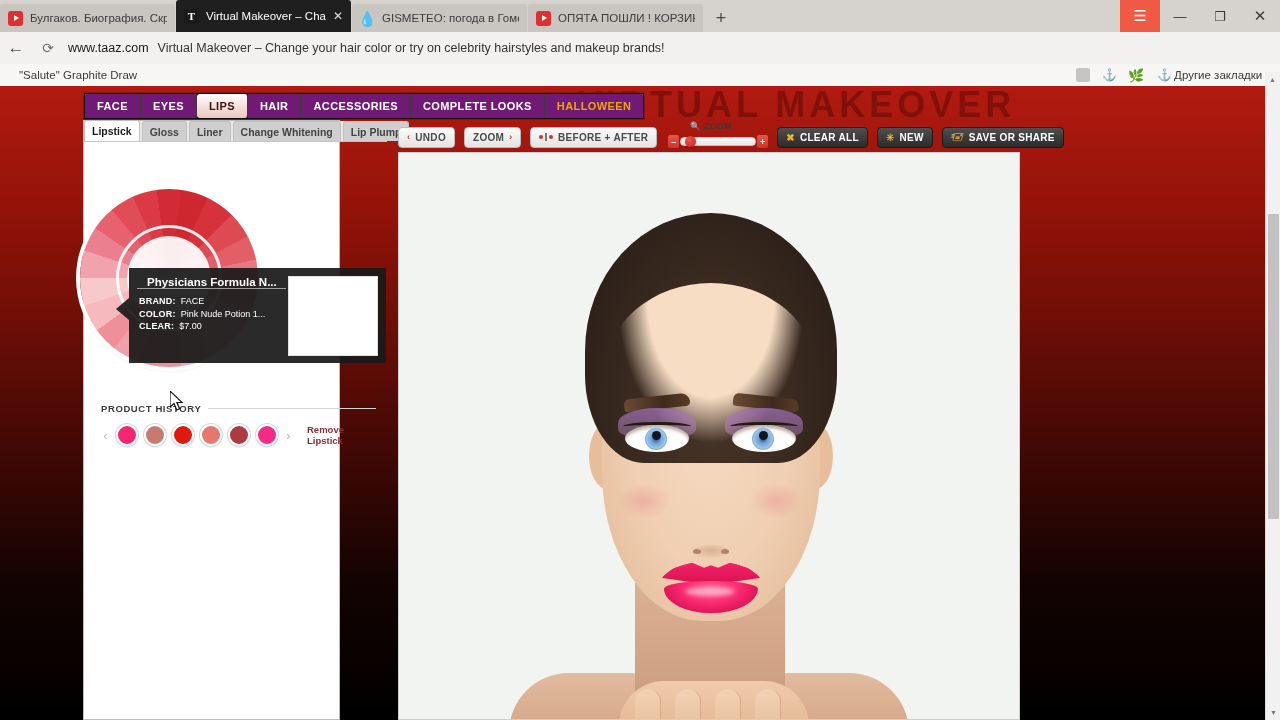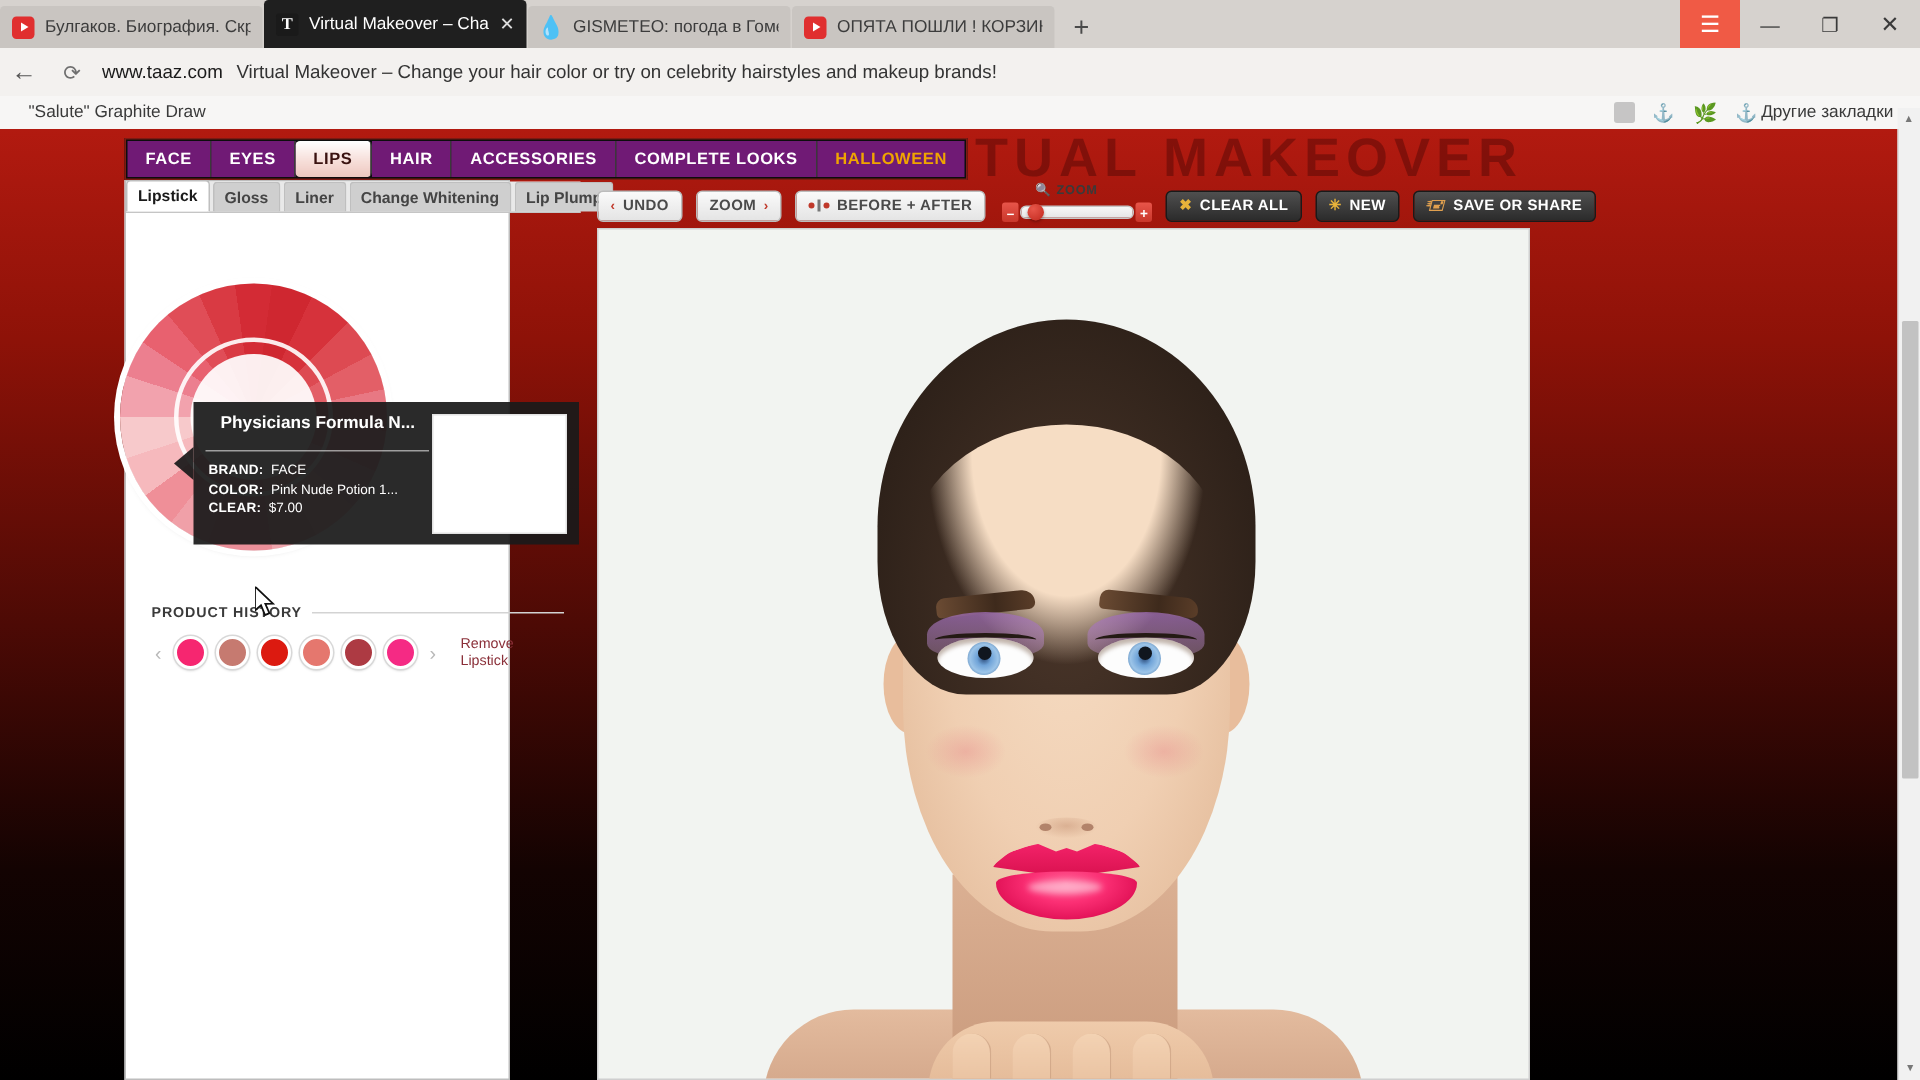--- a/index.html
+++ b/index.html
@@ -236,21 +236,21 @@
   .tooltip {
     position: absolute; left: 45px; top: 147px; width: 257px; height: 95px;
     background: rgba(26,26,26,0.93); color: #fff; z-index: 20;
   }
   .tooltip::before {
     content: ""; position: absolute; left: -13px; top: 30px;
     border-top: 11px solid transparent; border-bottom: 11px solid transparent;
     border-right: 13px solid rgba(26,26,26,0.93);
   }
   .tt-title {
-    font-size: 11.5px; font-weight: 700; padding: 8px 10px 12px 10px;
+    font-size: 11.5px; font-weight: 700; padding: 8px 10px 0 10px;
     border-bottom: 1px solid rgba(255,255,255,.55);
     margin: 0 100px 0 8px; white-space: nowrap; overflow: hidden;
   }
   .tt-rows { padding: 6px 0 0 10px; font-size: 9px; line-height: 12.5px; }
   .tt-row { display: flex; gap: 5px; white-space: nowrap; }
   .tt-key { font-weight: 700; letter-spacing: .2px; }
   .tt-val { font-weight: 400; }
   .tt-thumb {
     position: absolute; right: 8px; top: 8px; width: 90px; height: 80px;
     background: #fff; border: 1px solid #e2e2e2;
@@ -264,21 +264,21 @@
   .hist-head { display: flex; align-items: center; gap: 7px; }
   .hist-title { font-size: 9.5px; font-weight: 700; color: #3a3a3a; letter-spacing: .6px; white-space: nowrap; }
   .hist-rule { flex: 1; height: 1px; background: #d3d3d3; }
   .hist-row { display: flex; align-items: center; gap: 6px; margin-top: 10px; }
   .hist-arrow { font-size: 13px; color: #b9b9b9; width: 9px; text-align: center; }
   .sw {
     width: 22px; height: 22px; border-radius: 50%;
     border: 2px solid #fff; box-shadow: 0 0 0 1px #d8d8d8, 0 1px 2px rgba(0,0,0,.2);
   }
   .hist-remove {
-    margin-left: 8px; font-size: 9.5px; color: #8a2f38; line-height: 11px; font-weight: 400;
+    margin-left: 8px; font-size: 9.5px; color: #8a2f38; line-height: 11px; font-weight: 700;
   }
 
   
   .toolbar {
     position: absolute; left: 315px; top: 36px; width: 822px; height: 30px;
     display: flex; align-items: center; gap: 9px;
   }
   .tb {
     height: 21px; border-radius: 4px; display: flex; align-items: center;
     gap: 5px; padding: 0 8px; font-size: 10px; font-weight: 700;

